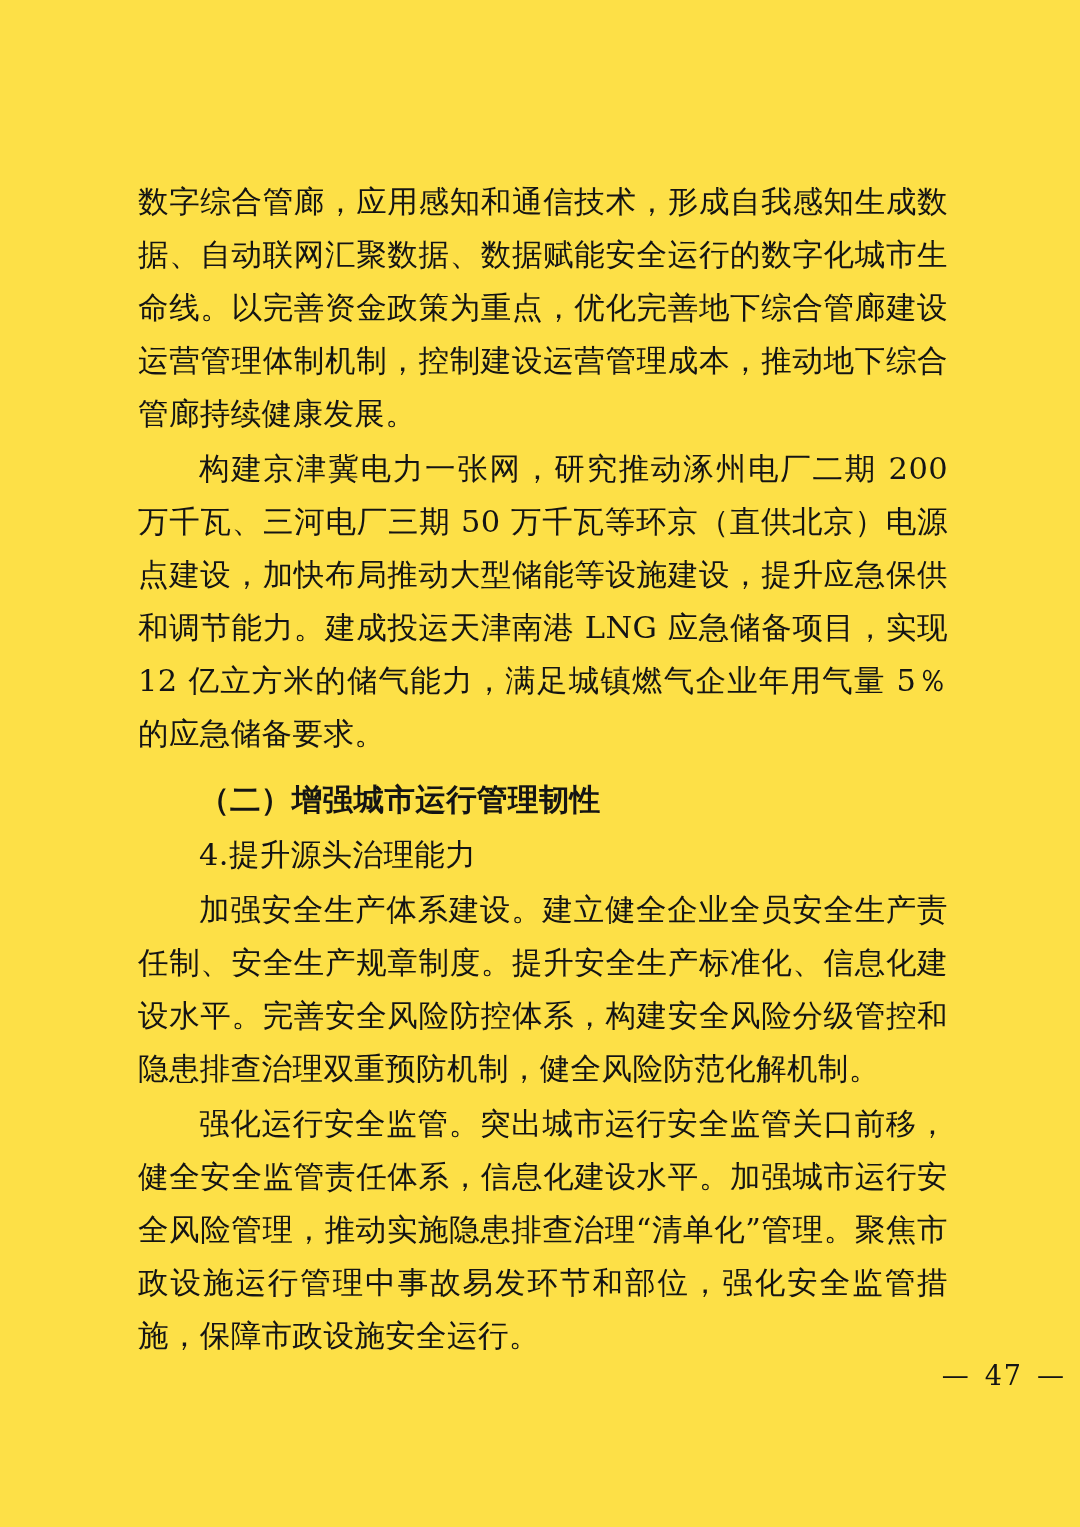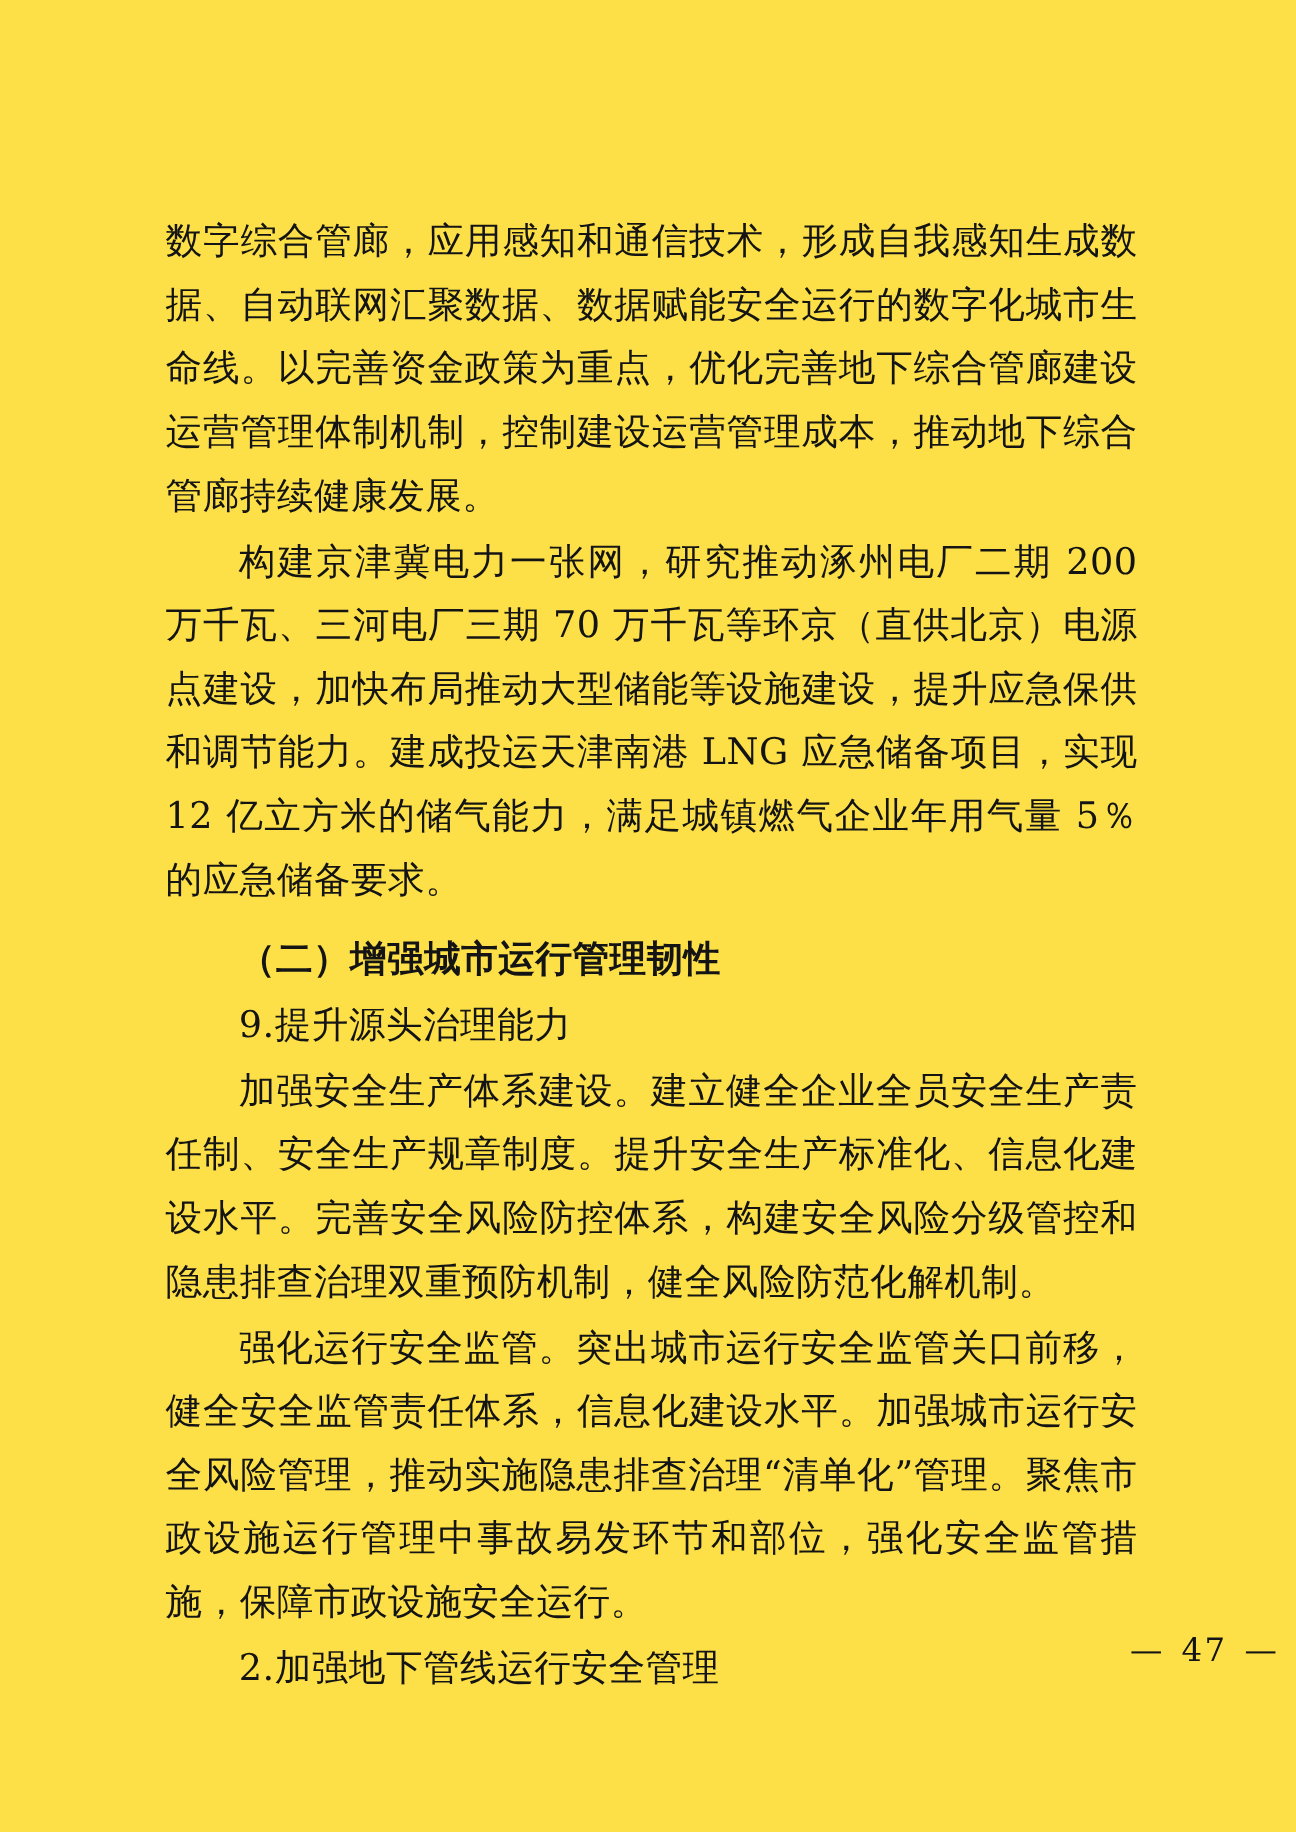--- a/index.html
+++ b/index.html
@@ -59,24 +59,23 @@
     display: inline-block;
     padding: 0 14px;
   }
 </style>
 </head>
 <body>
 
 <div class="page">
   <div class="body-col">
     <p class="continuation">数字综合管廊，应用感知和通信技术，形成自我感知生成数据、自动联网汇聚数据、数据赋能安全运行的数字化城市生命线。以完善资金政策为重点，优化完善地下综合管廊建设运营管理体制机制，控制建设运营管理成本，推动地下综合管廊持续健康发展。</p>
-    <p class="indent">构建京津冀电力一张网，研究推动涿州电厂二期 200 万千瓦、三河电厂三期 70 万千瓦等环京（直供北京）电源点建设，加快布局推动大型储能等设施建设，提升应急保供和调节能力。建成投运天津南港 LNG 应急储备项目，实现 12 亿立方米的储气能力，满足城镇燃气企业年用气量 5％的应急储备要求。</p>
+    <p class="indent">构建京津冀电力一张网，研究推动涿州电厂二期 200 万千瓦、三河电厂三期 50 万千瓦等环京（直供北京）电源点建设，加快布局推动大型储能等设施建设，提升应急保供和调节能力。建成投运天津南港 LNG 应急储备项目，实现 12 亿立方米的储气能力，满足城镇燃气企业年用气量 5％的应急储备要求。</p>
     <p class="heading">（二）增强城市运行管理韧性</p>
-    <p class="sub-heading">9.提升源头治理能力</p>
+    <p class="sub-heading">4.提升源头治理能力</p>
     <p class="indent">加强安全生产体系建设。建立健全企业全员安全生产责任制、安全生产规章制度。提升安全生产标准化、信息化建设水平。完善安全风险防控体系，构建安全风险分级管控和隐患排查治理双重预防机制，健全风险防范化解机制。</p>
     <p class="indent">强化运行安全监管。突出城市运行安全监管关口前移，健全安全监管责任体系，信息化建设水平。加强城市运行安全风险管理，推动实施隐患排查治理“清单化”管理。聚焦市政设施运行管理中事故易发环节和部位，强化安全监管措施，保障市政设施安全运行。</p>
-    <p class="sub-heading">2.加强地下管线运行安全管理</p>
   </div>
 
   <div class="page-number">
     <span class="dash">—</span><span>47</span><span class="dash">—</span>
   </div>
 </div>
 
 </body></html>

